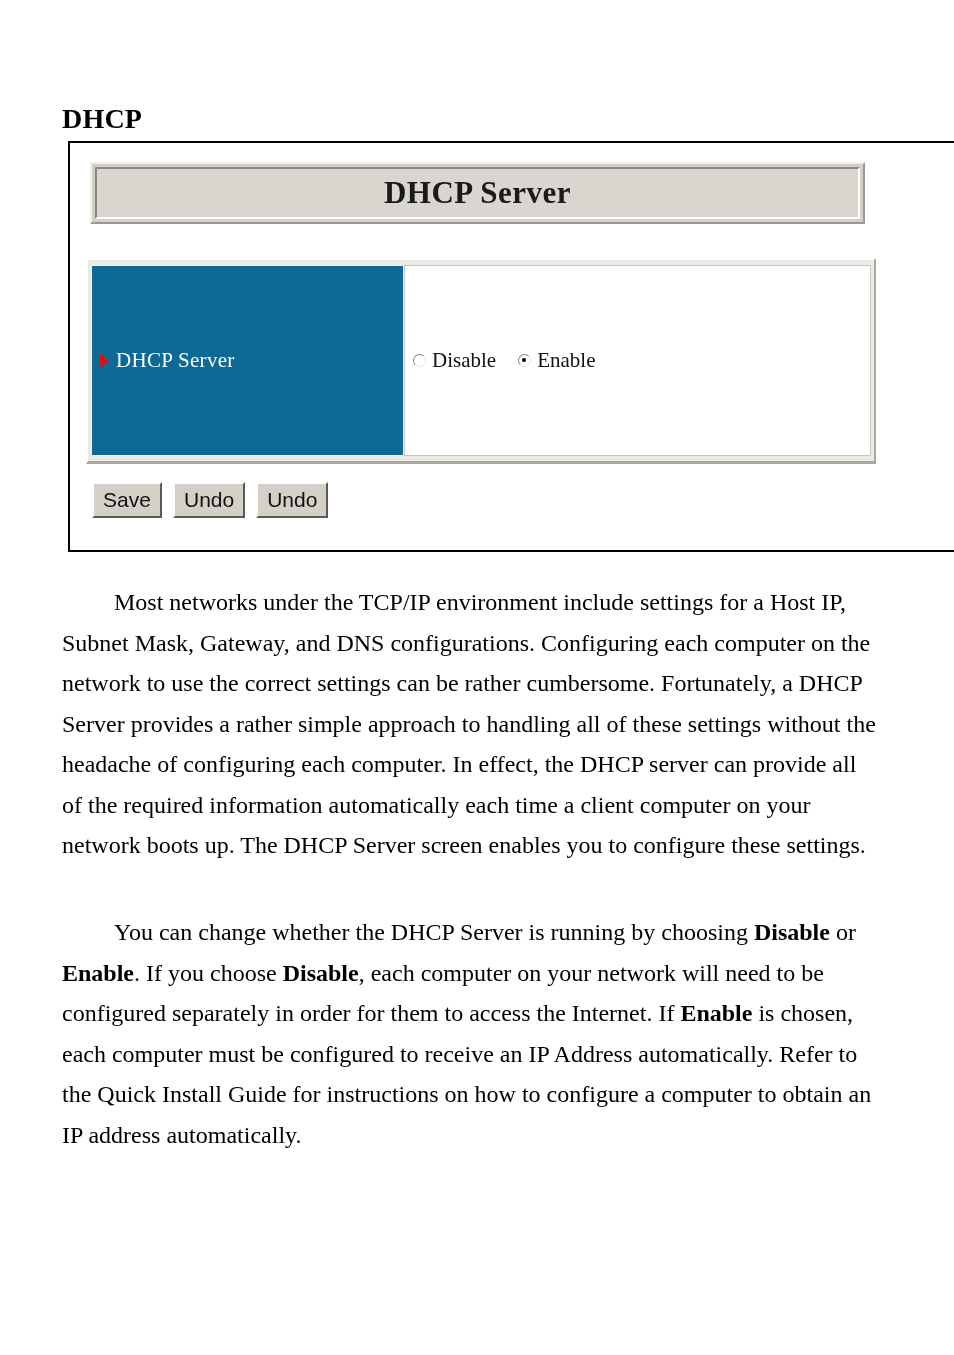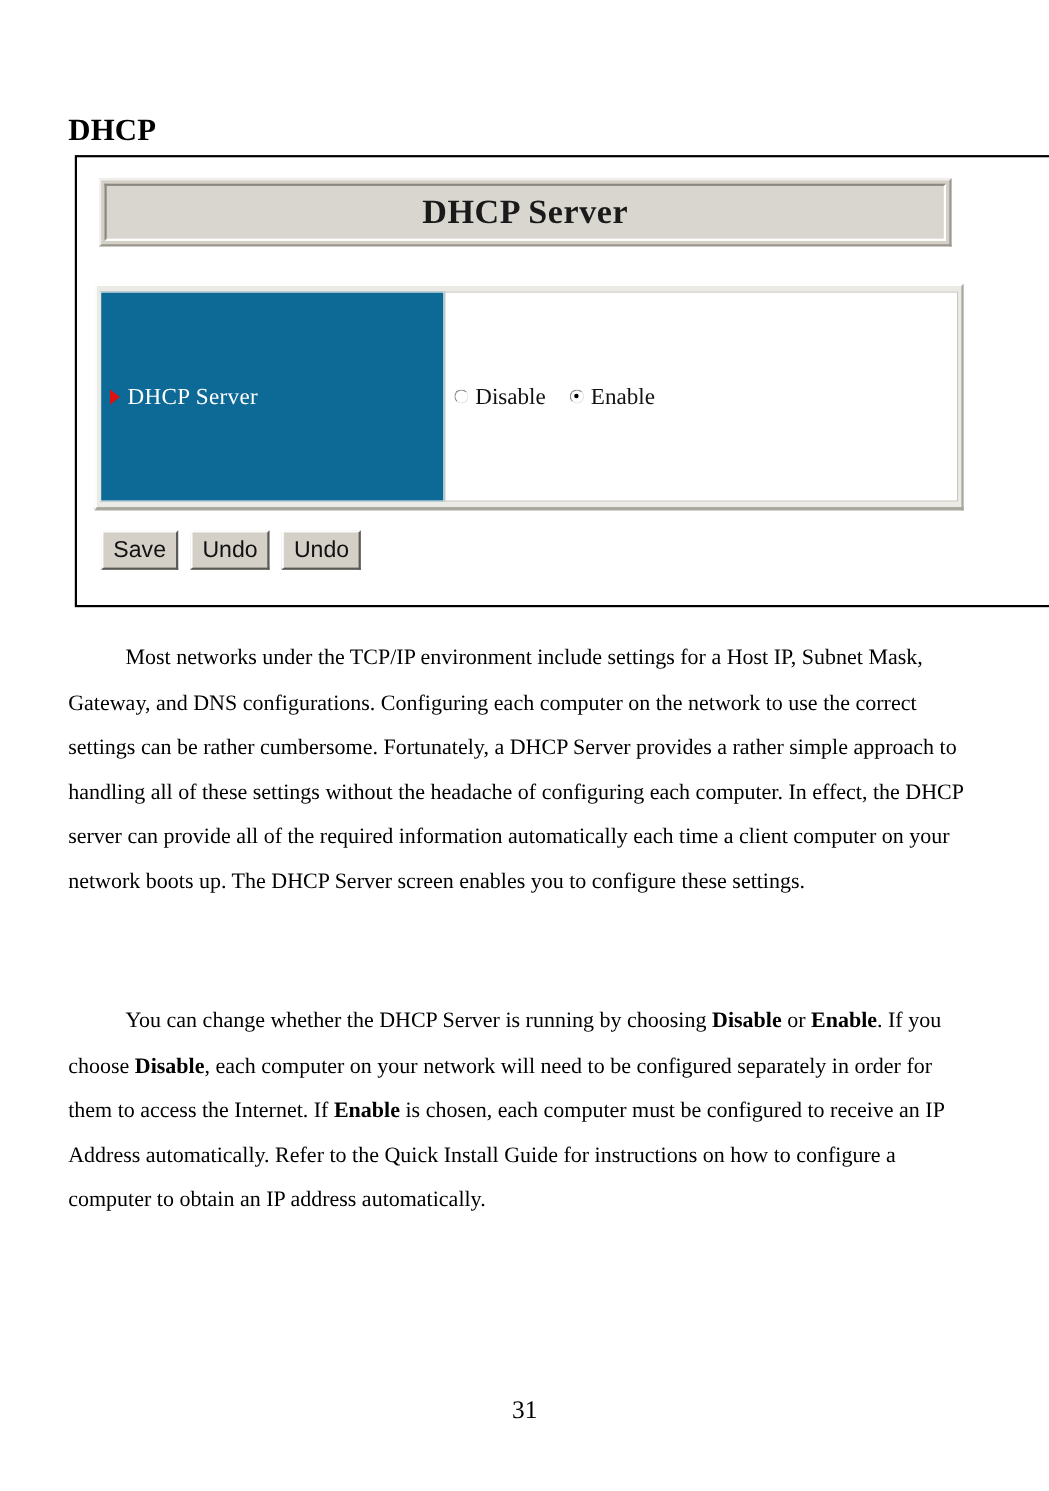--- a/index.html
+++ b/index.html
@@ -240,21 +240,21 @@
     color: #111111;
     padding: 0 9px;
   }
 
   
   .body-copy {
     position: absolute;
     left: 62px;
     width: 815px;
     font-family: "Liberation Serif", "DejaVu Serif", serif;
-    font-size: 20px;
+    font-size: 24px;
     line-height: 40.5px;
     color: #000000;
     text-align: left;
   }
   .body-copy.p1 { top: 558px; }
   .body-copy.p2 { top: 888px; }
   .indent { display: inline-block; width: 52px; }
   .b { font-weight: bold; }
 
   
@@ -325,15 +325,14 @@
   </div>
 
   <p class="body-copy p1">
     <span class="indent"></span><span>Most networks under the TCP/IP environment include settings for a Host IP, Subnet Mask, Gateway, and DNS configurations. Configuring each computer on the network to use the correct settings can be rather cumbersome. Fortunately, a DHCP Server provides a rather simple approach to handling all of these settings without the headache of configuring each computer. In effect, the DHCP server can provide all of the required information automatically each time a client computer on your network boots up. The DHCP Server screen enables you to configure these settings.</span>
   </p>
 
   <p class="body-copy p2">
     <span class="indent"></span><span>You can change whether the DHCP Server is running by choosing </span><span class="b">Disable</span><span> or </span><span class="b">Enable</span><span>. If you choose </span><span class="b">Disable</span><span>, each computer on your network will need to be configured separately in order for them to access the Internet. If </span><span class="b">Enable</span><span> is chosen, each computer must be configured to receive an IP Address automatically. Refer to the Quick Install Guide for instructions on how to configure a computer to obtain an IP address automatically.</span>
   </p>
 
-  <div class="page-number">31</div>
 
 </div>
 
 </body></html>

